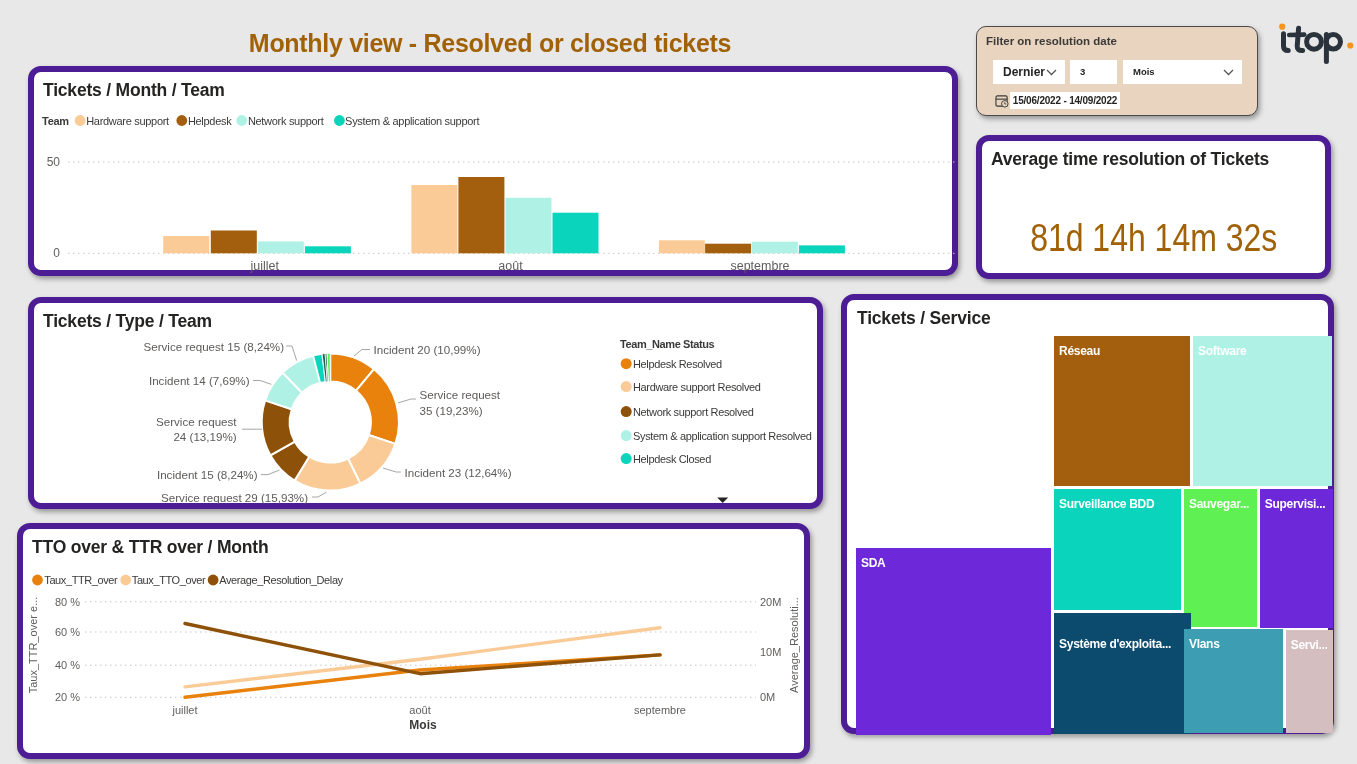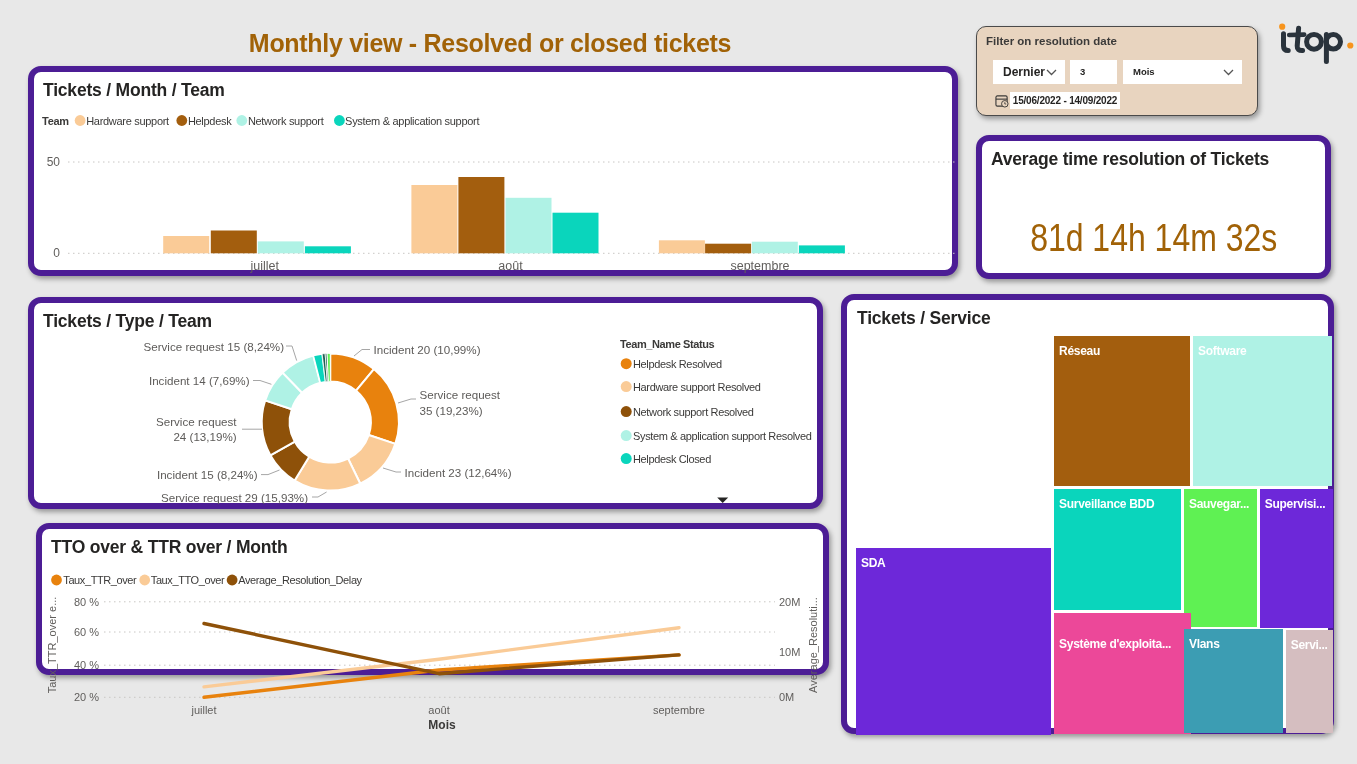--- a/index.html
+++ b/index.html
@@ -109,21 +109,21 @@
         <text x="599" y="112.6">Network support Resolved</text>
       <circle cx="592.2" cy="132.6" r="5.5" fill="#AFF2E5"></circle>
         <text x="599" y="136.6">System &amp; application support Resolved</text>
       <circle cx="592.2" cy="155.6" r="5.5" fill="#0AD5BC"></circle>
         <text x="599" y="159.6">Helpdesk Closed</text>
     </g>
     <path d="M683.2 194.5 L694.2 194.5 L688.7 199.9 Z" fill="#252423"></path>
   </svg>
 </div>
 
-<div class="card" style="left:36px;top:523px;width:793px;height:152px;">
+<div class="card" style="left:17px;top:523px;width:793px;height:236px;">
   <div class="ctitle" style="left:9px;top:8px;">TTO over &amp; TTR over / Month</div>
   <svg width="791" height="210" style="position:absolute;left:0;top:0;">
 
     <g font-size="11" fill="#3b3a39" letter-spacing="-0.4">
     <circle cx="14.5" cy="51" r="5.4" fill="#E8820D"></circle>
     <text x="21.3" y="55">Taux_TTR_over</text>
     <circle cx="102.7" cy="51" r="5.4" fill="#FACB97"></circle>
     <text x="108.8" y="55">Taux_TTO_over</text>
     <circle cx="190.1" cy="51" r="5.4" fill="#8E5109"></circle>
     <text x="196.2" y="55">Average_Resolution_Delay</text>
@@ -165,21 +165,21 @@
 
 <div class="card" style="left:841px;top:294px;width:493px;height:440px;">
   <div class="ctitle" style="left:10px;top:8px;">Tickets / Service</div>
   <div style="position:absolute;left:9px;top:36px;width:475px;height:394px;font-weight:bold;font-size:12px;letter-spacing:-0.3px;color:#fff;">
     <div style="position:absolute;left:0;top:212px;width:194.6px;height:186.6px;background:#6d28d9;padding:8px 0 0 5px;">SDA</div>
     <div style="position:absolute;left:198.1px;top:0;width:136.4px;height:150px;background:#A35E0E;padding:8px 0 0 5px;">Réseau</div>
     <div style="position:absolute;left:337.1px;top:0;width:139.1px;height:150px;background:#AFF2E5;padding:8px 0 0 5px;">Software</div>
     <div style="position:absolute;left:198.1px;top:153px;width:126.6px;height:120.6px;background:#0AD5BC;padding:8px 0 0 5px;">Surveillance BDD</div>
     <div style="position:absolute;left:328px;top:153px;width:73.1px;height:137.8px;background:#5FF153;padding:8px 0 0 5px;white-space:nowrap;overflow:hidden;">Sauvegar...</div>
     <div style="position:absolute;left:403.8px;top:153px;width:73.5px;height:139.3px;background:#6d28d9;padding:8px 0 0 5px;white-space:nowrap;overflow:hidden;">Supervisi...</div>
-    <div style="position:absolute;left:198.1px;top:276.5px;width:137px;height:121.7px;background:#ec4899;padding:24px 0 0 5px;white-space:nowrap;overflow:hidden;">Système d'exploita...</div>
+    <div style="position:absolute;left:198.1px;top:276.5px;width:137px;height:121.7px;background:#0c4a6e;padding:24px 0 0 5px;white-space:nowrap;overflow:hidden;">Système d'exploita...</div>
     <div style="position:absolute;left:429.7px;top:293.8px;width:47.6px;height:103.2px;background:#D5BEC0;padding:8px 0 0 5px;white-space:nowrap;overflow:hidden;">Servi...</div>
     <div style="position:absolute;left:328px;top:292.7px;width:99px;height:104.3px;background:#3C9DB3;padding:8px 0 0 5px;">Vlans</div>
   </div>
 </div>
 
 <div style="position:absolute;left:976px;top:26px;width:282px;height:90px;background:#E8D4BF;border:1px solid #4a4a4a;border-radius:10px;box-shadow:2px 3px 5px rgba(0,0,0,0.35);">
   <div style="position:absolute;left:9px;top:8px;font-size:11.5px;font-weight:bold;color:#3b3a39;">Filter on resolution date</div>
   <div style="position:absolute;left:16px;top:33px;width:72px;height:24px;background:#fff;font-size:12px;font-weight:bold;color:#252423;line-height:24px;padding-left:10px;">Dernier
     <svg width="11" height="7" style="position:absolute;right:8px;top:9px;">
         <polyline points="1,1 5.5,5.5 10,1" fill="none" stroke="#555" stroke-width="1.3"></polyline>

